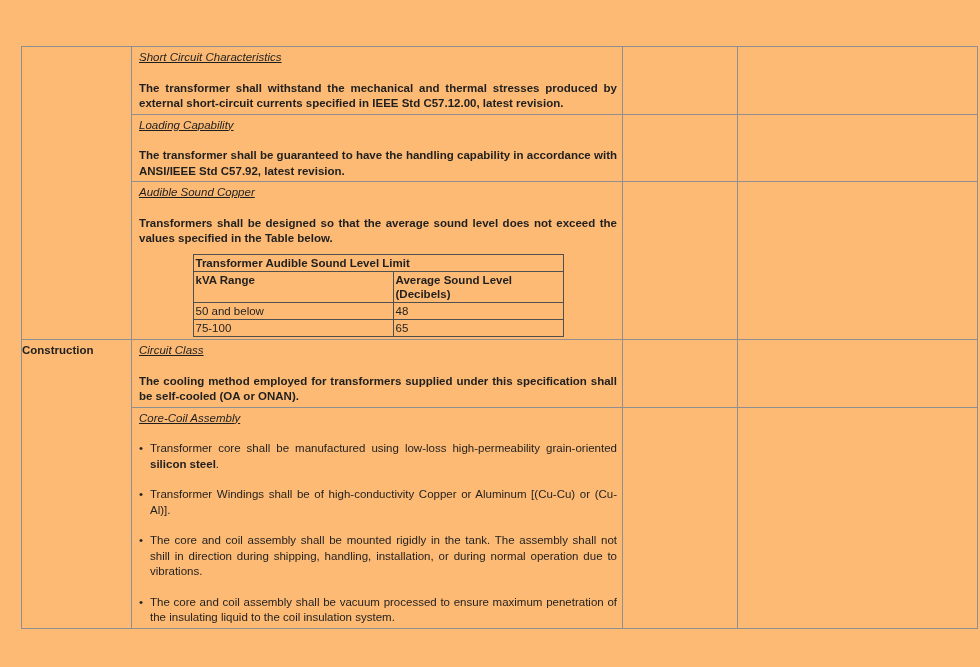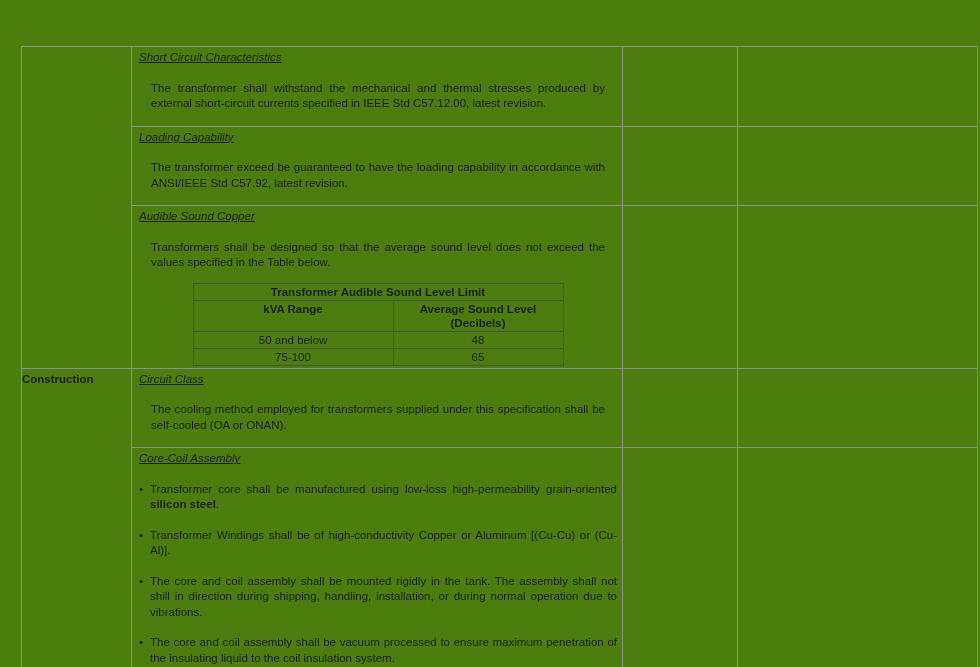--- a/index.html
+++ b/index.html
@@ -4,21 +4,21 @@
 <style>
   html, body {
     margin: 0;
     padding: 0;
     background: #ffffff;
   }
   .canvas {
     position: relative;
     width: 980px;
     height: 667px;
-    background: #4d7c0f;
+    background: #fdba74;
     font-family: "Liberation Sans", sans-serif;
     color: #1f1f1f;
     overflow: hidden;
   }
   table.outer {
     position: absolute;
     left: 21px;
     top: 46px;
     width: 956px;
     border-collapse: collapse;
@@ -40,42 +40,43 @@
     font-size: 11.5px;
     line-height: 15.5px;
   }
   .sec-heading {
     font-style: italic;
     text-decoration: underline;
     margin: 0 0 15px 0;
     white-space: nowrap;
   }
   .para {
-    margin: 12px;
+    margin: 0;
     text-align: justify;
+    font-weight: bold;
   }
   .bullet {
     display: grid;
     grid-template-columns: 11px 1fr;
     margin: 0 0 15px 0;
   }
   .bullet:last-child { margin-bottom: 0; }
   .bullet .marker { text-align: left; }
   .bullet .txt { text-align: justify; }
   .bold { font-weight: bold; }
 
   table.sound {
     border-collapse: collapse;
     table-layout: fixed;
     width: 370px;
     margin: 7px auto 0 auto;
   }
   table.sound td {
     border: 1px solid #4f4f4f;
-    text-align: center;
+    text-align: left;
     vertical-align: top;
     font-size: 11.5px;
     line-height: 14px;
     padding: 1px 2px;
   }
   table.sound .title-cell,
   table.sound .head-cell {
     font-weight: bold;
   }
   table.sound .head-cell { white-space: pre-line; }
@@ -99,21 +100,21 @@
         <div class="sec-heading">Short Circuit Characteristics</div>
         <p class="para">The transformer shall withstand the mechanical and thermal stresses produced by external short-circuit currents specified in IEEE Std C57.12.00, latest revision.</p>
       </td>
       <td></td>
       <td></td>
     </tr>
 
     <tr style="height:61px">
       <td class="content-cell">
         <div class="sec-heading">Loading Capability</div>
-        <p class="para">The transformer exceed be guaranteed to have the loading capability in accordance with ANSI/IEEE Std C57.92, latest revision.</p>
+        <p class="para">The transformer shall be guaranteed to have the handling capability in accordance with ANSI/IEEE Std C57.92, latest revision.</p>
       </td>
       <td></td>
       <td></td>
     </tr>
 
     <tr style="height:158px">
       <td class="content-cell">
         <div class="sec-heading">Audible Sound Copper</div>
         <p class="para">Transformers shall be designed so that the average sound level does not exceed the values specified in the Table below.</p>
         <table class="sound">

